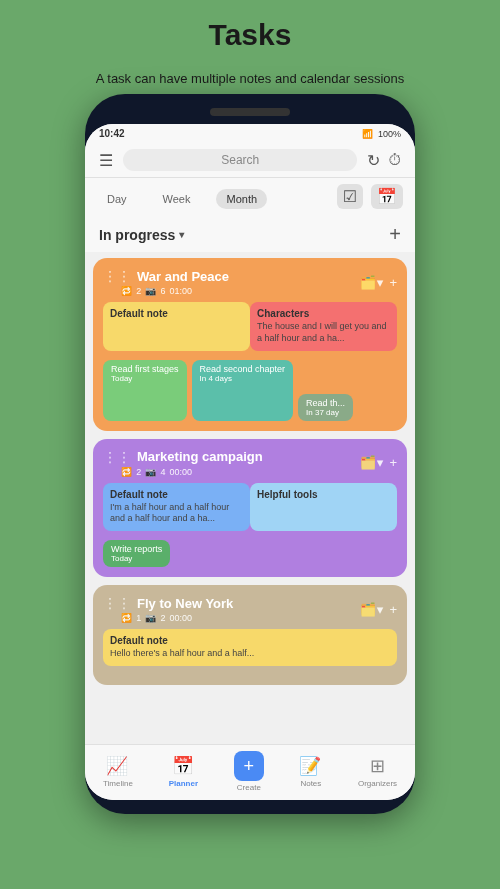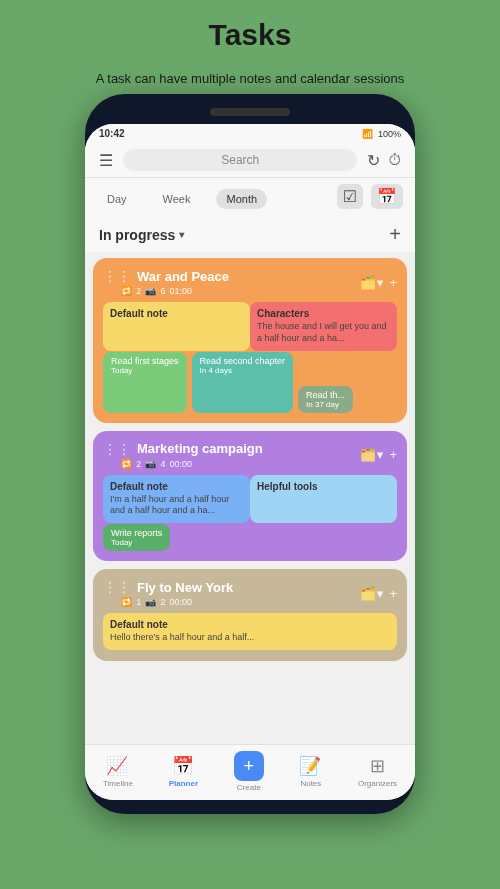--- a/index.html
+++ b/index.html
@@ -181,21 +181,21 @@
     .task-title { font-size: 13px; font-weight: bold; color: #fff; }
     .task-meta { display: flex; align-items: center; gap: 4px; font-size: 9px; color: rgba(255,255,255,0.9); margin-top: 2px; margin-left: 18px; }
     .task-header-actions { display: flex; align-items: center; gap: 6px; }
     .task-action-icon { font-size: 13px; color: rgba(255,255,255,0.85); }
 
     
     .notes-grid {
       display: grid;
       grid-template-columns: 1fr 1fr;
       gap: 0;
-      margin-bottom: 1px;
+      margin-bottom: 9px;
       border-radius: 19px;
     }
     .note-card {
       border-radius: 8px;
       padding: 6px 7px;
     }
     .note-card.yellow { background: #f7d96a; }
     .note-card.red { background: #f47070; }
     .note-card.blue { background: #7ab0f5; }
     .note-card.light-blue { background: #a0d4f5; }

